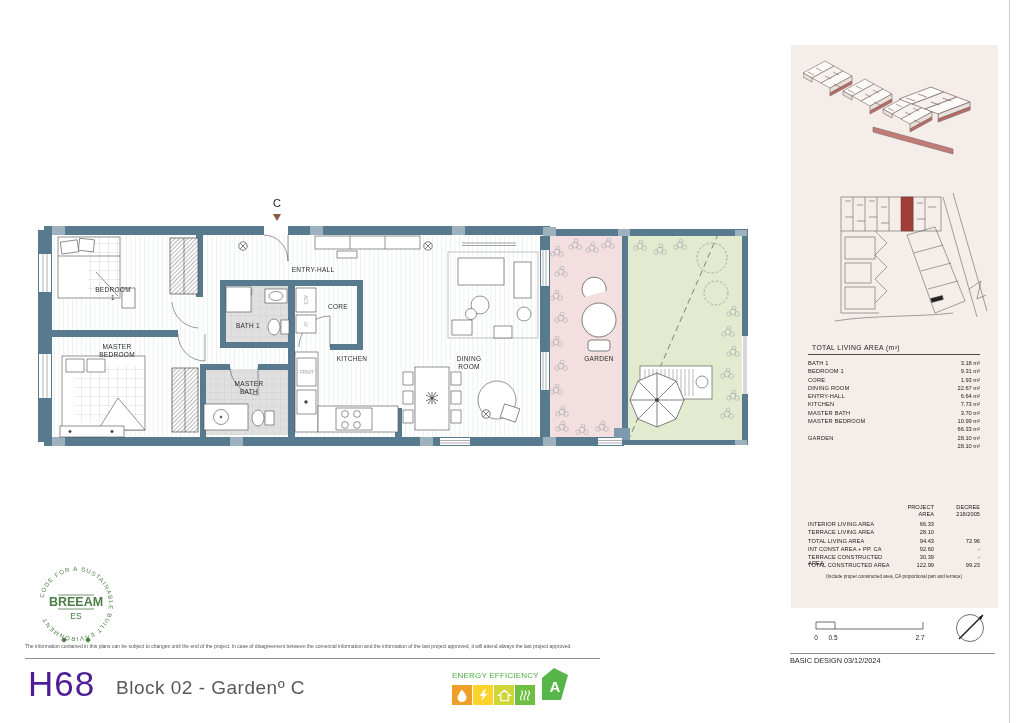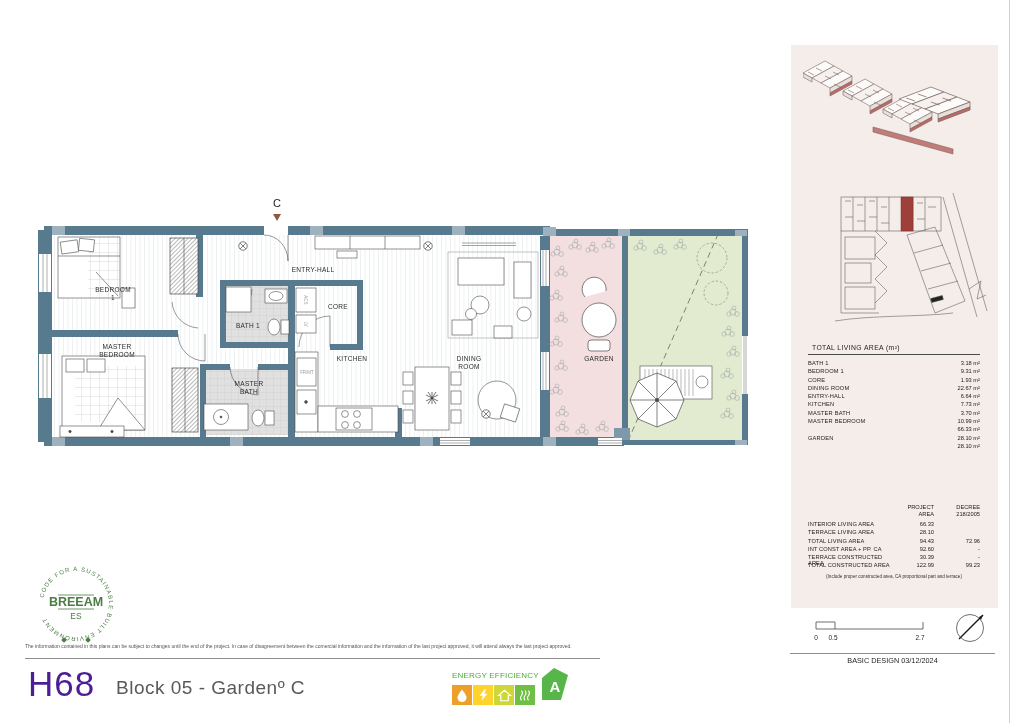--- a/index.html
+++ b/index.html
@@ -20,21 +20,21 @@
   .hcol{font-size:5.7px;text-align:right;line-height:6.6px;}
   .hcol.c1{width:42px;}
   .hcol.c2{width:46px;}
   .srow{display:flex;height:8.2px;align-items:baseline;}
   .sl{flex:1;font-size:5.7px;letter-spacing:.1px;}
   .sv1{width:42px;text-align:right;font-size:5.7px;}
   .sv2{width:46px;text-align:right;font-size:5.7px;}
   .foot{margin-top:4px;font-size:4.6px;text-align:center;color:#333;}
   
   #stampLine{left:790px;top:653px;width:205px;height:1px;background:#8f8f8f;}
-  #stamp{left:790px;top:656px;width:205px;text-align:center;font-size:7.3px;color:#1d1d1d;}
+  #stamp{left:790px;top:656px;width:205px;text-align:left;font-size:7.3px;color:#1d1d1d;}
   
   #disclaimer{left:25px;top:643px;width:575px;font-size:5px;color:#555;white-space:nowrap;overflow:hidden;}
   #footLine{left:25px;top:658px;width:575px;height:1px;background:#8f8f8f;}
   #unitCode{left:28px;top:664px;font-size:35px;color:#4c1d95;letter-spacing:1px;}
   #unitTitle{left:116px;top:677px;font-size:19px;color:#58595c;letter-spacing:.5px;}
   
   #energy{left:452px;top:666px;width:120px;height:48px;}
   #energyTitle{position:absolute;left:0;top:5px;font-size:8px;font-weight:normal;color:#4aad3c;letter-spacing:.2px;}
   #energyIcons{position:absolute;left:0;top:19px;display:flex;gap:1px;}
   .esq{width:20px;height:20px;display:flex;align-items:center;justify-content:center;}
@@ -515,21 +515,21 @@
     <path d="M30,39 H66 M30,53 H66" stroke="#4b7d45" stroke-width="0.8"></path>
     <text x="48" y="50" font-size="12.5" font-weight="bold" fill="#4b7d45" text-anchor="middle">BREEAM</text>
     <text x="48" y="63" font-size="8.5" fill="#4b7d45" text-anchor="middle">ES</text>
     <rect x="34" y="82" width="4" height="4" transform="rotate(45 36 84)" fill="#4b7d45"></rect>
     <rect x="58" y="82" width="4" height="4" transform="rotate(45 60 84)" fill="#4b7d45"></rect>
   </svg>
 
   <div class="abs" id="disclaimer">The information contained in this plans can be subject to changes until the end of the project. In case of disagreement between the comercial information and the information of the last project approved, it will attend always the last project approved.</div>
   <div class="abs" id="footLine"></div>
   <div class="abs" id="unitCode">H68</div>
-  <div class="abs" id="unitTitle">Block 05 -  Gardenº C</div>
+  <div class="abs" id="unitTitle">Block 02 -  Gardenº C</div>
 
   <div class="abs" id="energy">
     <div id="energyTitle">ENERGY EFFICIENCY</div>
     <svg class="abs" style="left:88px;top:0" width="30" height="36" viewBox="0 0 30 36">
       <polygon points="2,34 2,12 14,2 28,9 21,34" fill="#56b649"></polygon>
       <text x="15" y="26" font-size="15" font-weight="bold" fill="#fff" text-anchor="middle">A</text>
     </svg>
     <div id="energyIcons">
       <div class="esq" style="background:#ee9f2a">
         <svg width="14" height="16" viewBox="0 0 20 20">

